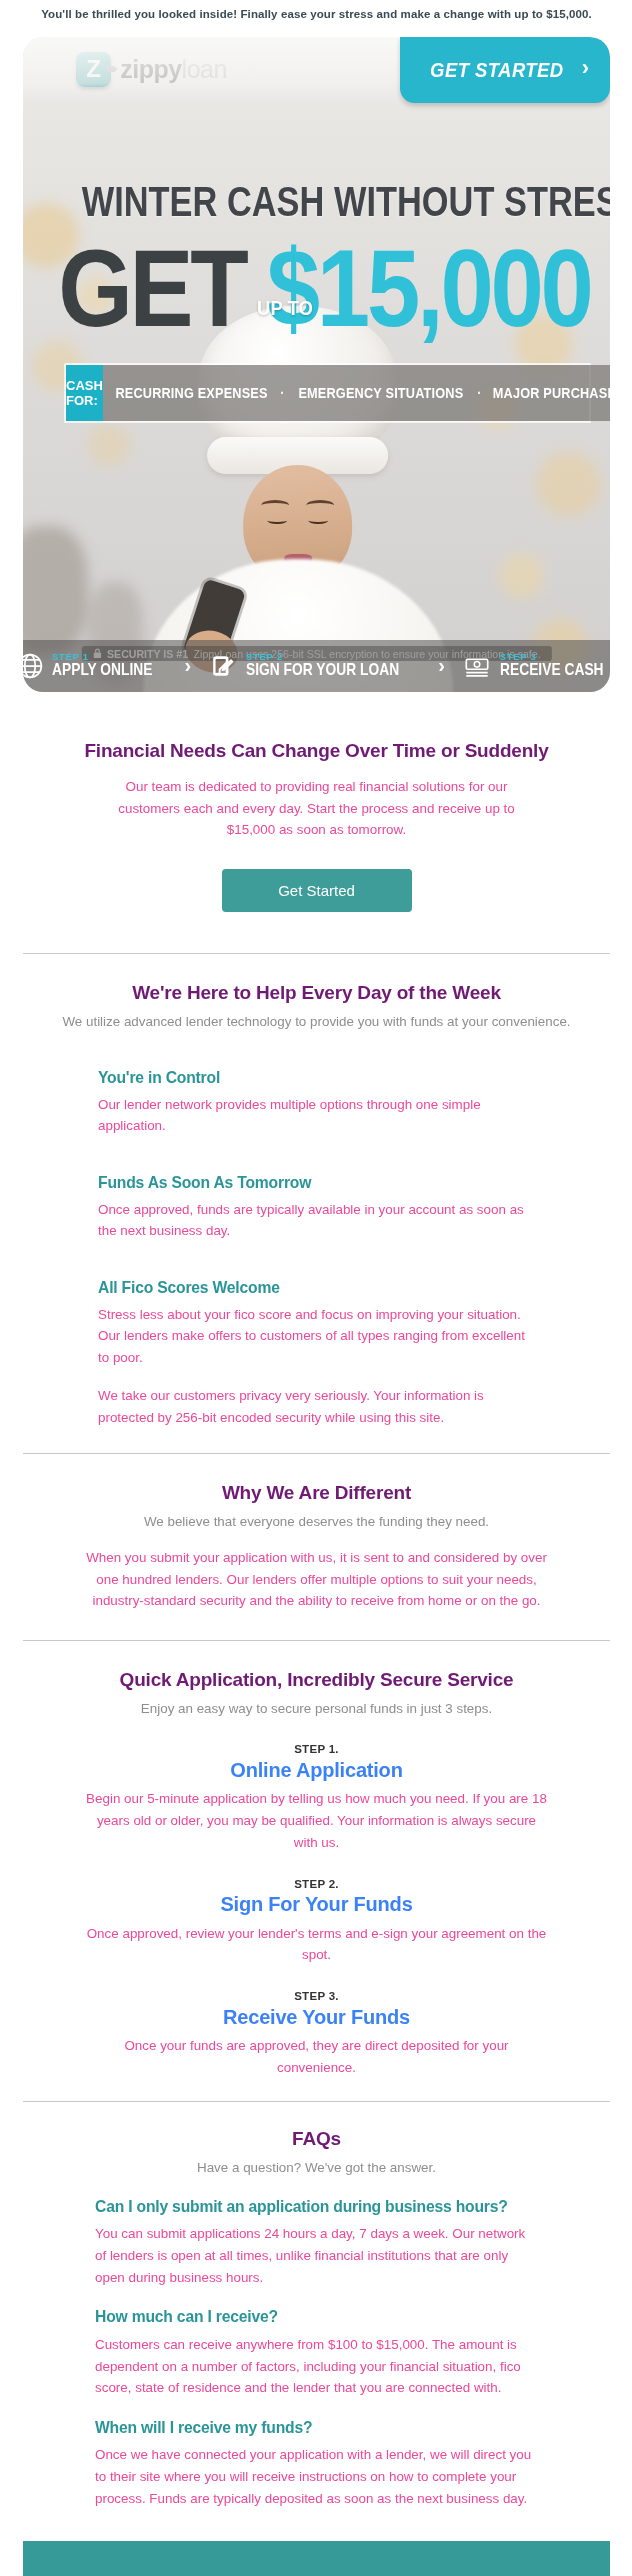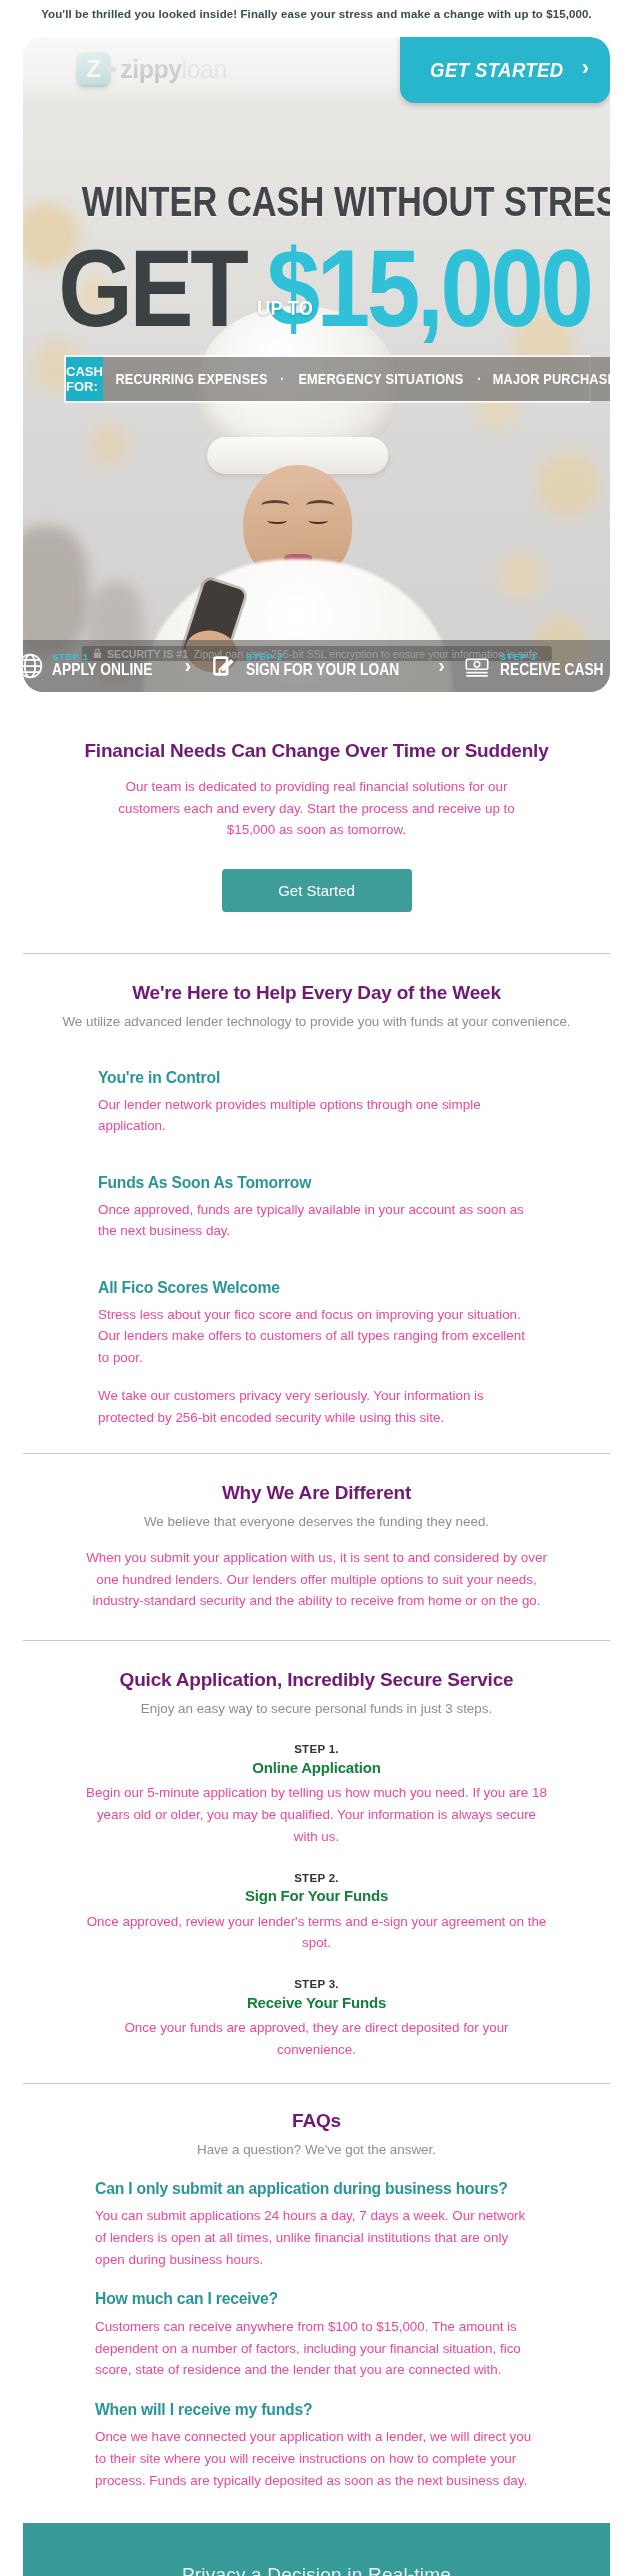--- a/index.html
+++ b/index.html
@@ -77,21 +77,21 @@
   .hero-amount-row { position:absolute; top:188px; width:100%; text-align:center; z-index:2;
     white-space:nowrap; transform:scaleX(.88); }
   .get-word { display:inline-block; color:#3c4144; font-size:109px; font-weight:bold;
     letter-spacing:-3.7px; vertical-align:top; }
   .amount-wrap { position:relative; display:inline-block; margin-left:24px; }
   .up-to { position:absolute; left:-11px; bottom:31px; z-index:3; color:#ffffff; font-size:21px;
     font-weight:bold; letter-spacing:0; text-shadow:0 0.9px 2.8px rgba(0,0,0,.25); }
   .amount { display:inline-block; color:#30c1d9; font-size:109px; font-weight:bold; letter-spacing:-3.7px; }
 
   
-  .cashbar { position:absolute; left:43px; right:21px; top:320px; height:44px; z-index:2;
+  .cashbar { position:absolute; left:43px; right:21px; top:328px; height:56px; z-index:2;
     display:flex; box-shadow:0 0 0 1.8px rgba(255,255,255,.85); }
   .cashbar-label { background:#1db1c8; color:#fff; width:89px; display:flex; align-items:center;
     justify-content:center; font-size:13px; font-weight:bold; transform:none; }
   .cashbar-items { flex:1; background:rgba(120,118,115,.72); color:#fff; display:flex;
     align-items:center; justify-content:space-evenly; font-size:14.8px; font-weight:bold;
     letter-spacing:0.2px; }
   .cashbar-items span { transform:scaleX(.86); white-space:nowrap; }
   .cash-sep { font-weight:bold; opacity:.9; }
 
   
@@ -129,21 +129,21 @@
   .help-list { width:437px; margin:13px auto 0; text-align:left; }
   .help-item { margin-top:16.6px; }
   .help-item h3 { color:#2a9599; font-size:15.7px; margin-bottom:6.5px; letter-spacing:-0.2px;margin-top:37px; }
 
   .different { padding-top:28px; padding-bottom:28px; }
   .different .body-text { width:469px; margin:14.8px auto 0; }
 
   .quick { padding-top:28px; padding-bottom:22px; }
   .qstep { margin-top:24px; }
   .qstep-kicker { color:#333; font-size:11.5px; font-weight:bold; letter-spacing:0.3px; }
-  .qstep h3 { color:#15803d; font-size:15px; margin-top:3.7px; letter-spacing:-0.2px; }
+  .qstep h3 { color:#3b82f6; font-size:20px; margin-top:3.7px; letter-spacing:-0.2px; }
   .qstep .body-text { width:461px; margin:6.5px auto 0; }
 
   .faqs { padding-top:26px; padding-bottom:24px; }
   .faq-list { width:443px; margin:11px auto 0; text-align:left; }
   .faq-item { margin-top:20px; }
   .faq-item h3 { color:#2a9599; font-size:15.7px; margin-bottom:7.4px; letter-spacing:-0.2px; }
 
   .footer { width:587px; margin:7.4px auto 0; background:#369a98; padding:41px 0 48px; text-align:center; }
   .footer-title { color:#eaf5f5; font-size:19px; font-weight:normal; letter-spacing:0.2px; }
 </style>

